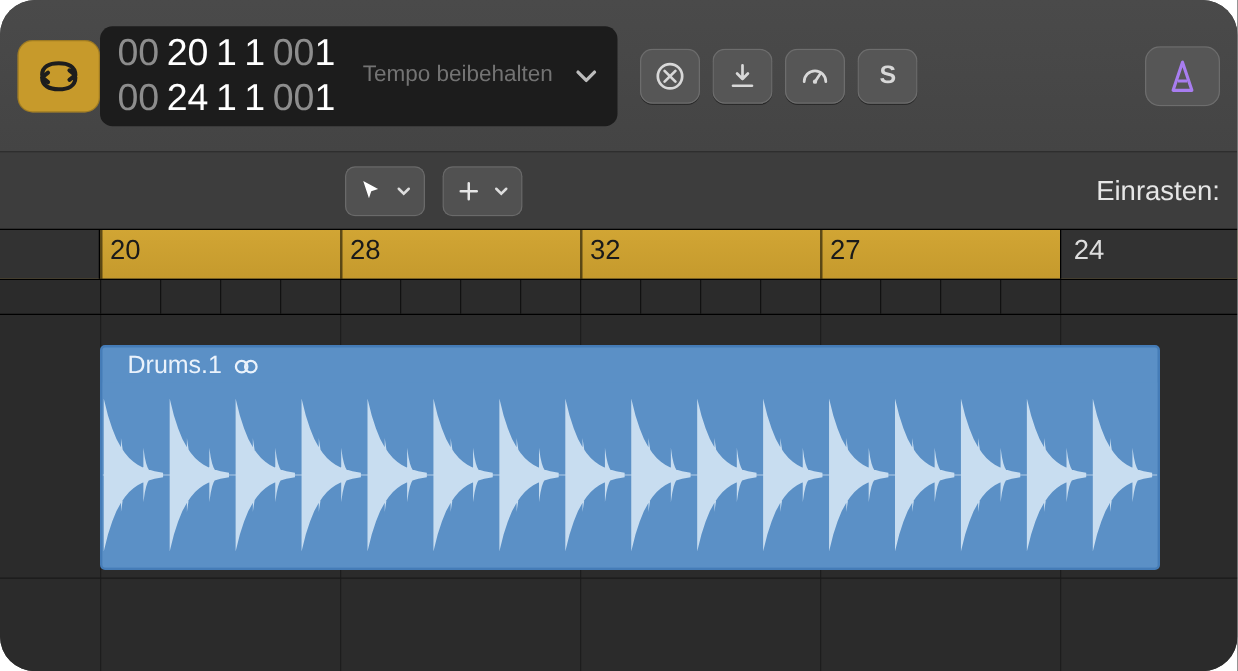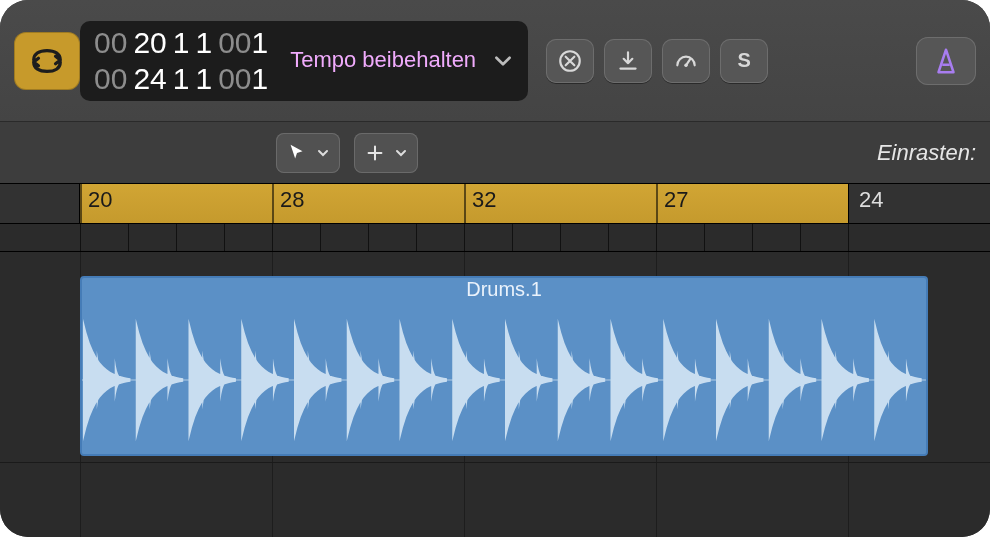--- a/index.html
+++ b/index.html
@@ -48,21 +48,21 @@
     color:#fff;
     font-feature-settings: "tnum";
     gap: 4px;
   }
   .lcd-positions { display:flex; flex-direction:column; gap:2px;}
   .pos-row { display:flex; align-items:baseline; gap:6px; white-space:nowrap; font-size:30px;}
   .pos-row .dim { color:#8d8d8d; }
   .pos-row .bar { font-weight:500; }
   .lcd-tempo { display:flex; flex-direction:column; align-items:flex-end; padding:0 6px 0 18px; border-left: none;}
   .tempo-val { font-size:34px; font-weight:500; }
-  .tempo-label { font-size:22px; color:#f0abfc; margin-top:-2px;}
+  .tempo-label { font-size:18px; color:#737373; margin-top:-2px;}
   .lcd-chevron { width:34px; display:flex; align-items:center; justify-content:center;}
   .lcd-chevron svg { width:22px; height:22px; }
 
   .tool-group {
     display:flex; gap:10px; margin-left: 18px;
   }
   .pill {
     height:44px; min-width:48px;
     border-radius:10px;
     background:#565656;
@@ -84,21 +84,20 @@
   .metronome svg { width:30px; height:30px; color:#a87df0;}
 
   
   .editbar {
     height: 62px;
     background: #3d3d3d;
     border-bottom:1px solid #000;
     display:flex; align-items:center;
     padding: 0 14px;
     gap: 14px;
-    font-style: italic;
   }
   .editbar .spacer1 { width: 248px; }
   .toolbtn {
     height:40px;
     padding:0 10px;
     background:#515151;
     border-radius:8px;
     box-shadow: inset 0 0 0 1px #6a6a6a;
     display:flex; align-items:center; gap:8px;
     color:#e6e6e6;
@@ -181,21 +180,21 @@
     background:#5b90c6;
     border:2px solid #457cb7;
     border-radius:4px;
     overflow:hidden;
   }
   .region-header {
     height:28px;
     background: rgba(0,0,0,0);
     display:flex; align-items:center; gap:8px;
     padding:0 20px;
-    color:#eaf2fb; font-size:20px;flex-direction:column;
+    color:#eaf2fb; font-size:20px;
   }
   .region-header .loop-icn {
     width:22px; height:16px; display:inline-block;
   }
   .waveform {
     position:absolute; left:0; right:0; top:28px; bottom:0;
     background:#5b90c6;
   }
   .waveform svg { width:100%; height:100%; display:block;}
   .wave-shape { fill:#c8ddf0; }

